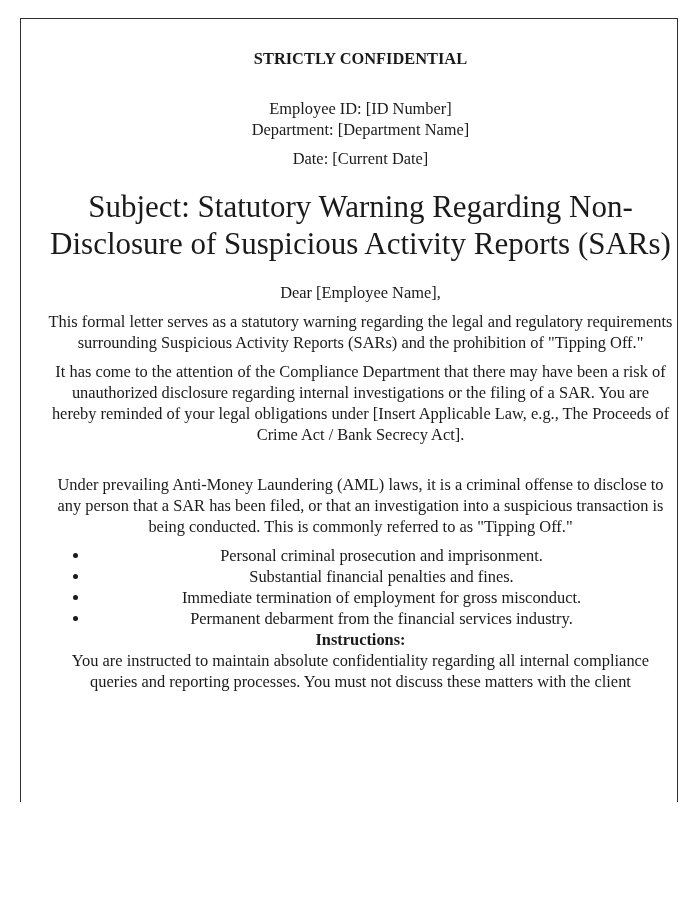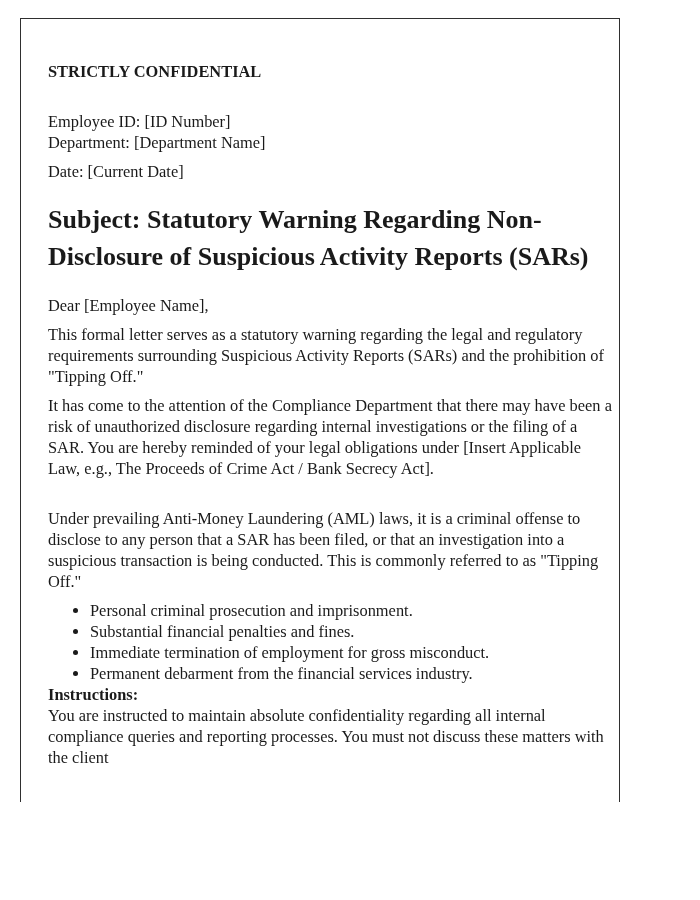--- a/index.html
+++ b/index.html
@@ -10,36 +10,37 @@
     height: 900px;
     background: #ffffff;
     overflow: hidden;
     font-family: "Liberation Serif", "DejaVu Serif", serif;
     color: #1a1a1a;
   }
   .page-frame {
     position: absolute;
     left: 20px;
     top: 18px;
-    width: 600px;
+    width: 658px;
     height: 784px;
     border: 1px solid #2f2f2f;
     border-bottom: none;
-    padding: 42px 4px 0 27px;
+    padding: 29px 4px 0 27px;
     overflow: hidden;
     background: #ffffff;
     font-size: 16.4px;
     line-height: 21px;
+    text-align: center;
   }
   .page-frame p { margin: 0 0 8px 0; }
   .bold, strong { font-weight: bold; }
   h1.subject {
-    font-size: 26px;
+    font-size: 31px;
     line-height: 36.5px;
-    font-weight: bold;
+    font-weight: normal;
     margin: 20px 0 20px 0;
   }
   ul.consequences {
     margin: 8px 0 0 0;
     padding-left: 42px;
     list-style-type: disc;
   }
   ul.consequences li { margin: 0; }
 </style>
 </head>

